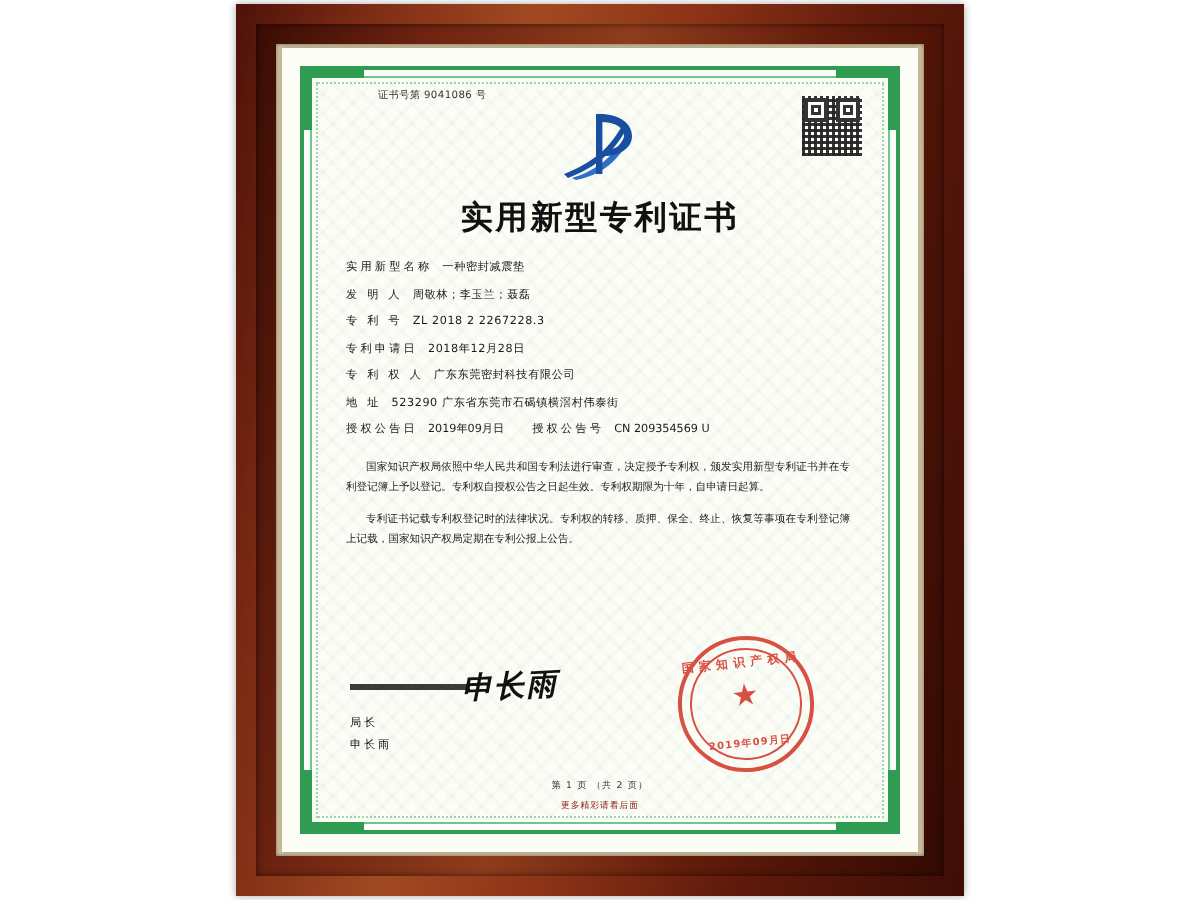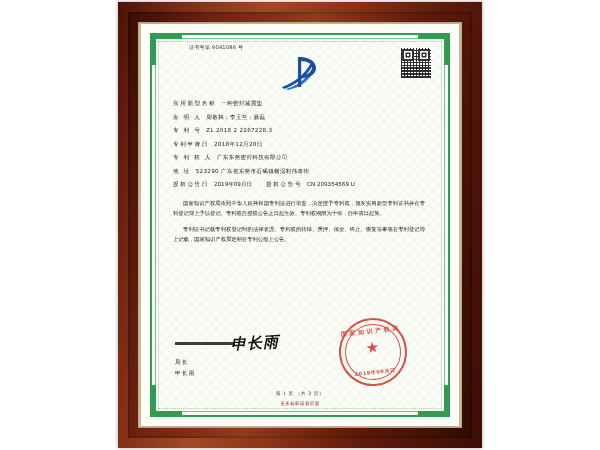--- a/index.html
+++ b/index.html
@@ -337,20 +337,21 @@
         <div class="emblem">
           <svg viewBox="0 0 44 40" width="44" height="40" aria-hidden="true">
             <path d="M4 34 C 14 30, 26 24, 34 8 L 36 10 C 28 26, 16 32, 6 36 Z" fill="#1a4ea0"></path>
             <path d="M8 36 C 18 33, 28 27, 35 14 L 37 16 C 30 30, 20 35, 10 37 Z" fill="#2f6fc4"></path>
             <path d="M22 4 C 32 4, 38 9, 38 15 C 38 21, 32 25, 24 25 L 24 22 C 30 22, 34 19, 34 15 C 34 11, 30 8, 22 8 Z" fill="#1a4ea0"></path>
             <rect x="20" y="4" width="3.2" height="30" fill="#1a4ea0"></rect>
           </svg>
         </div>
       </div>
 
+      <div class="title">实用新型专利证书</div>
 
       <div class="fields">
 
         <div class="field-row">
           <span class="field-label">实用新型名称</span>
           <span class="field-value">一种密封减震垫</span>
         </div>
 
         <div class="field-row">
           <span class="field-label">发 明 人</span>

